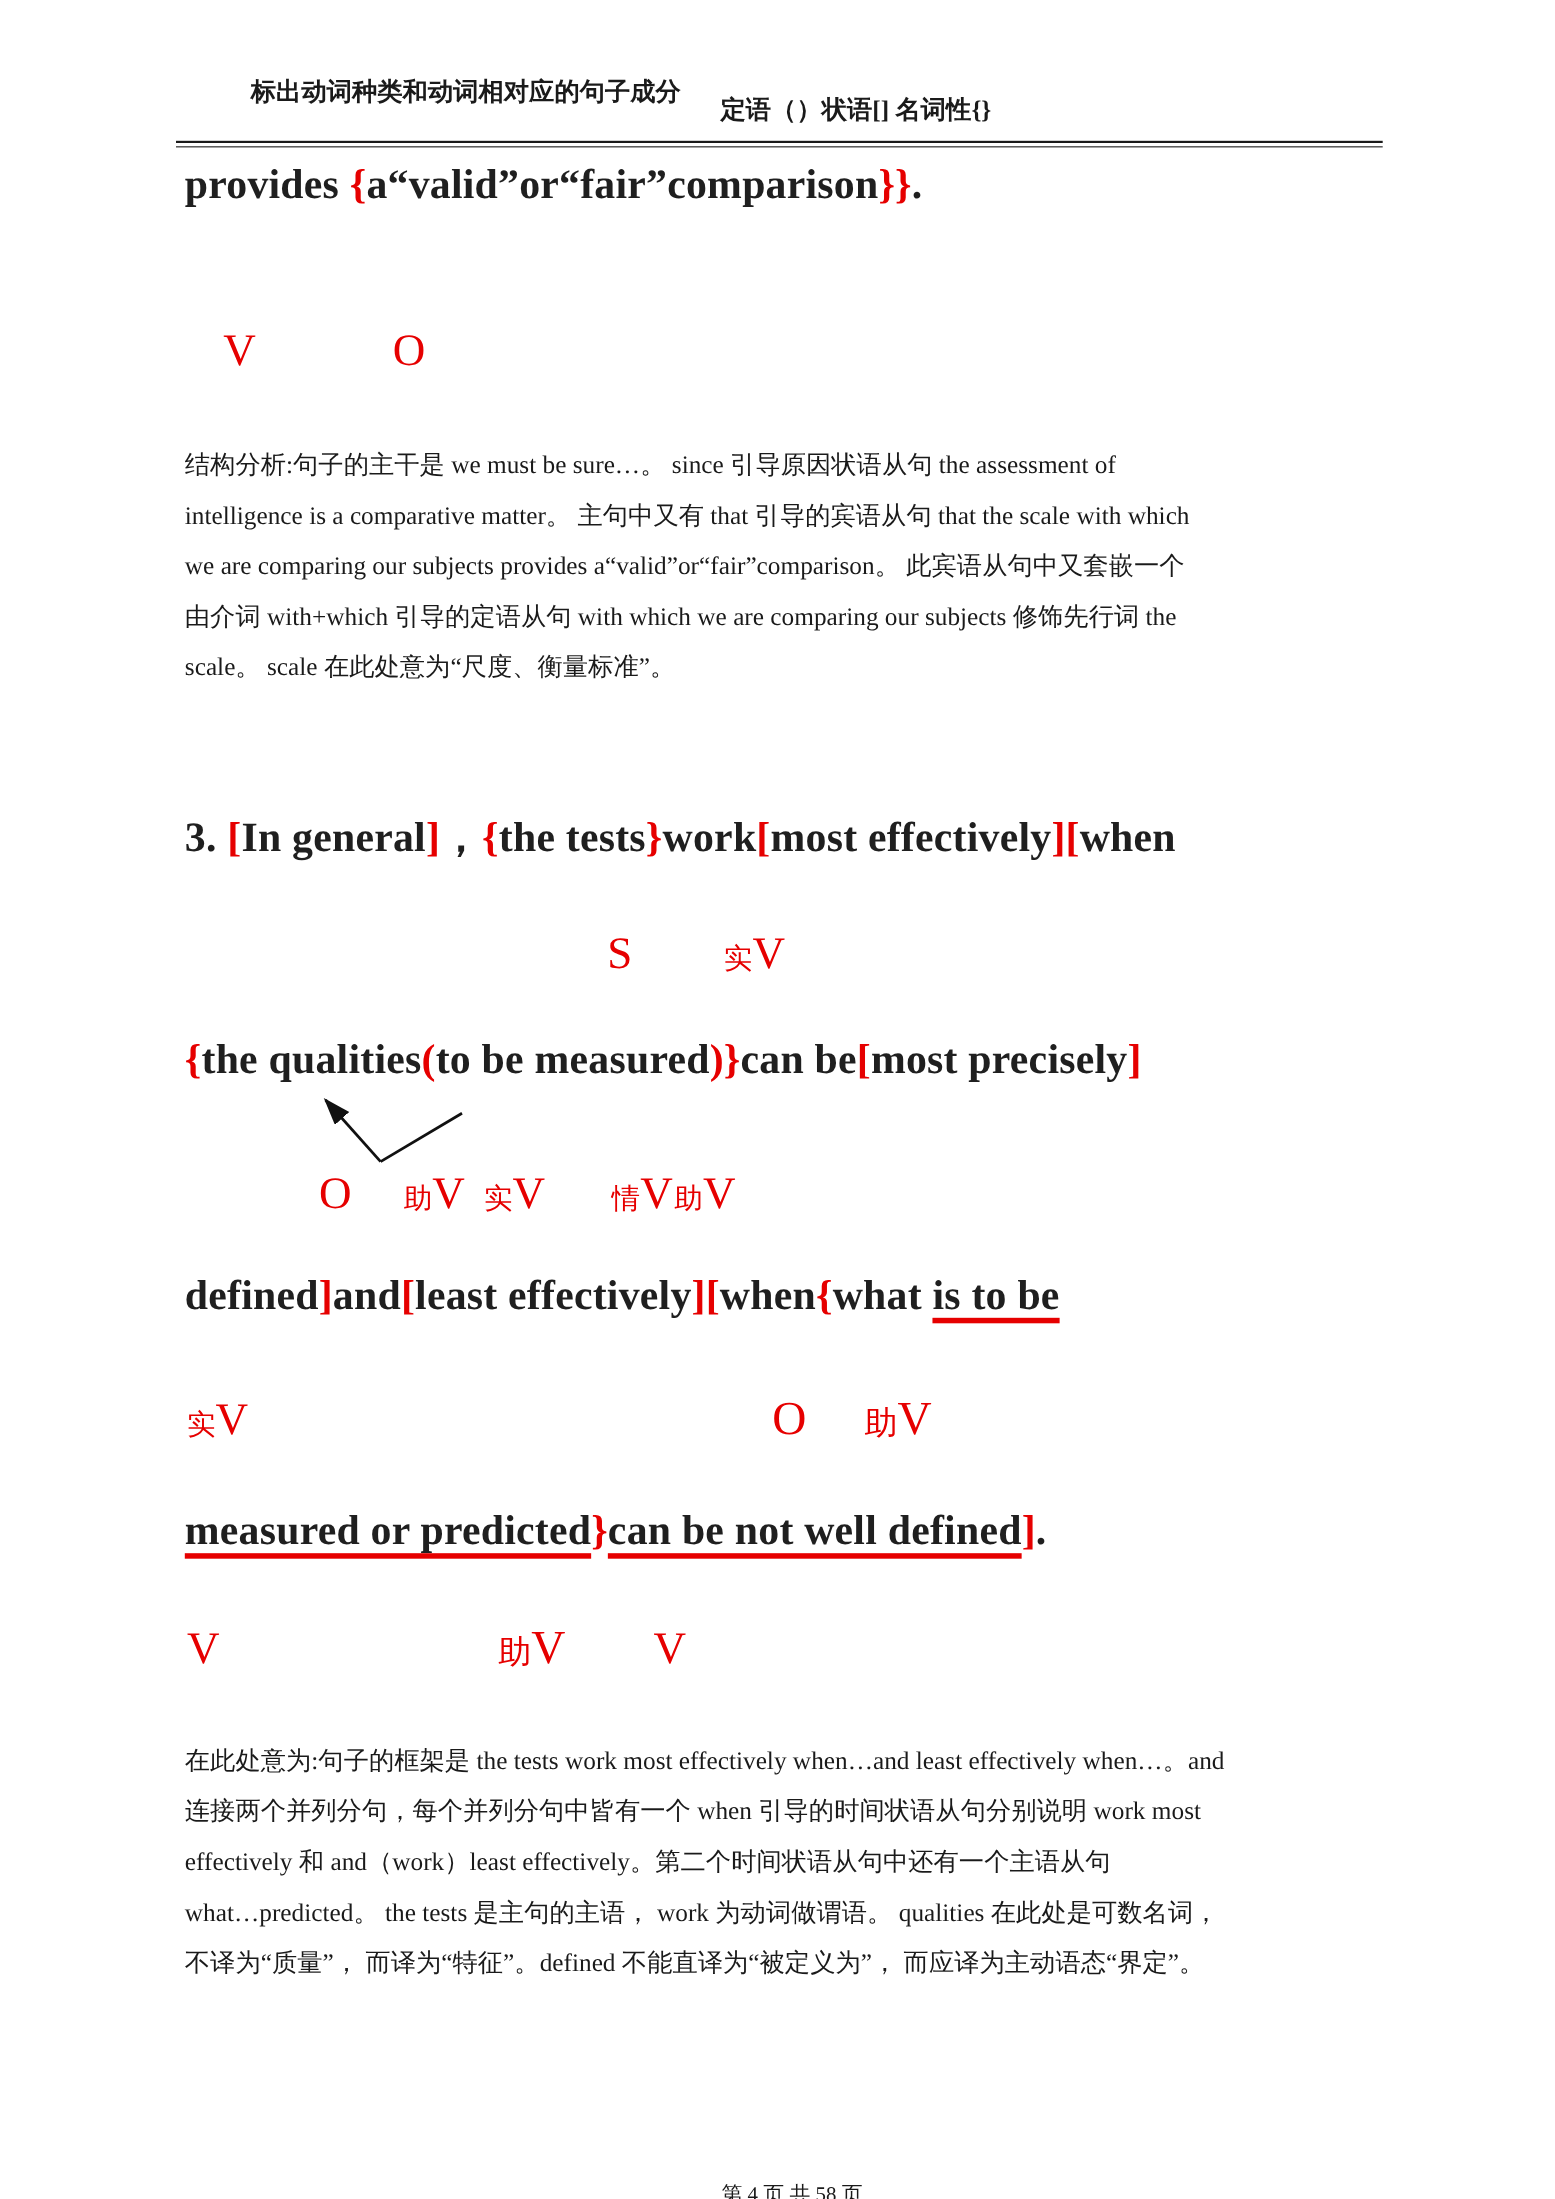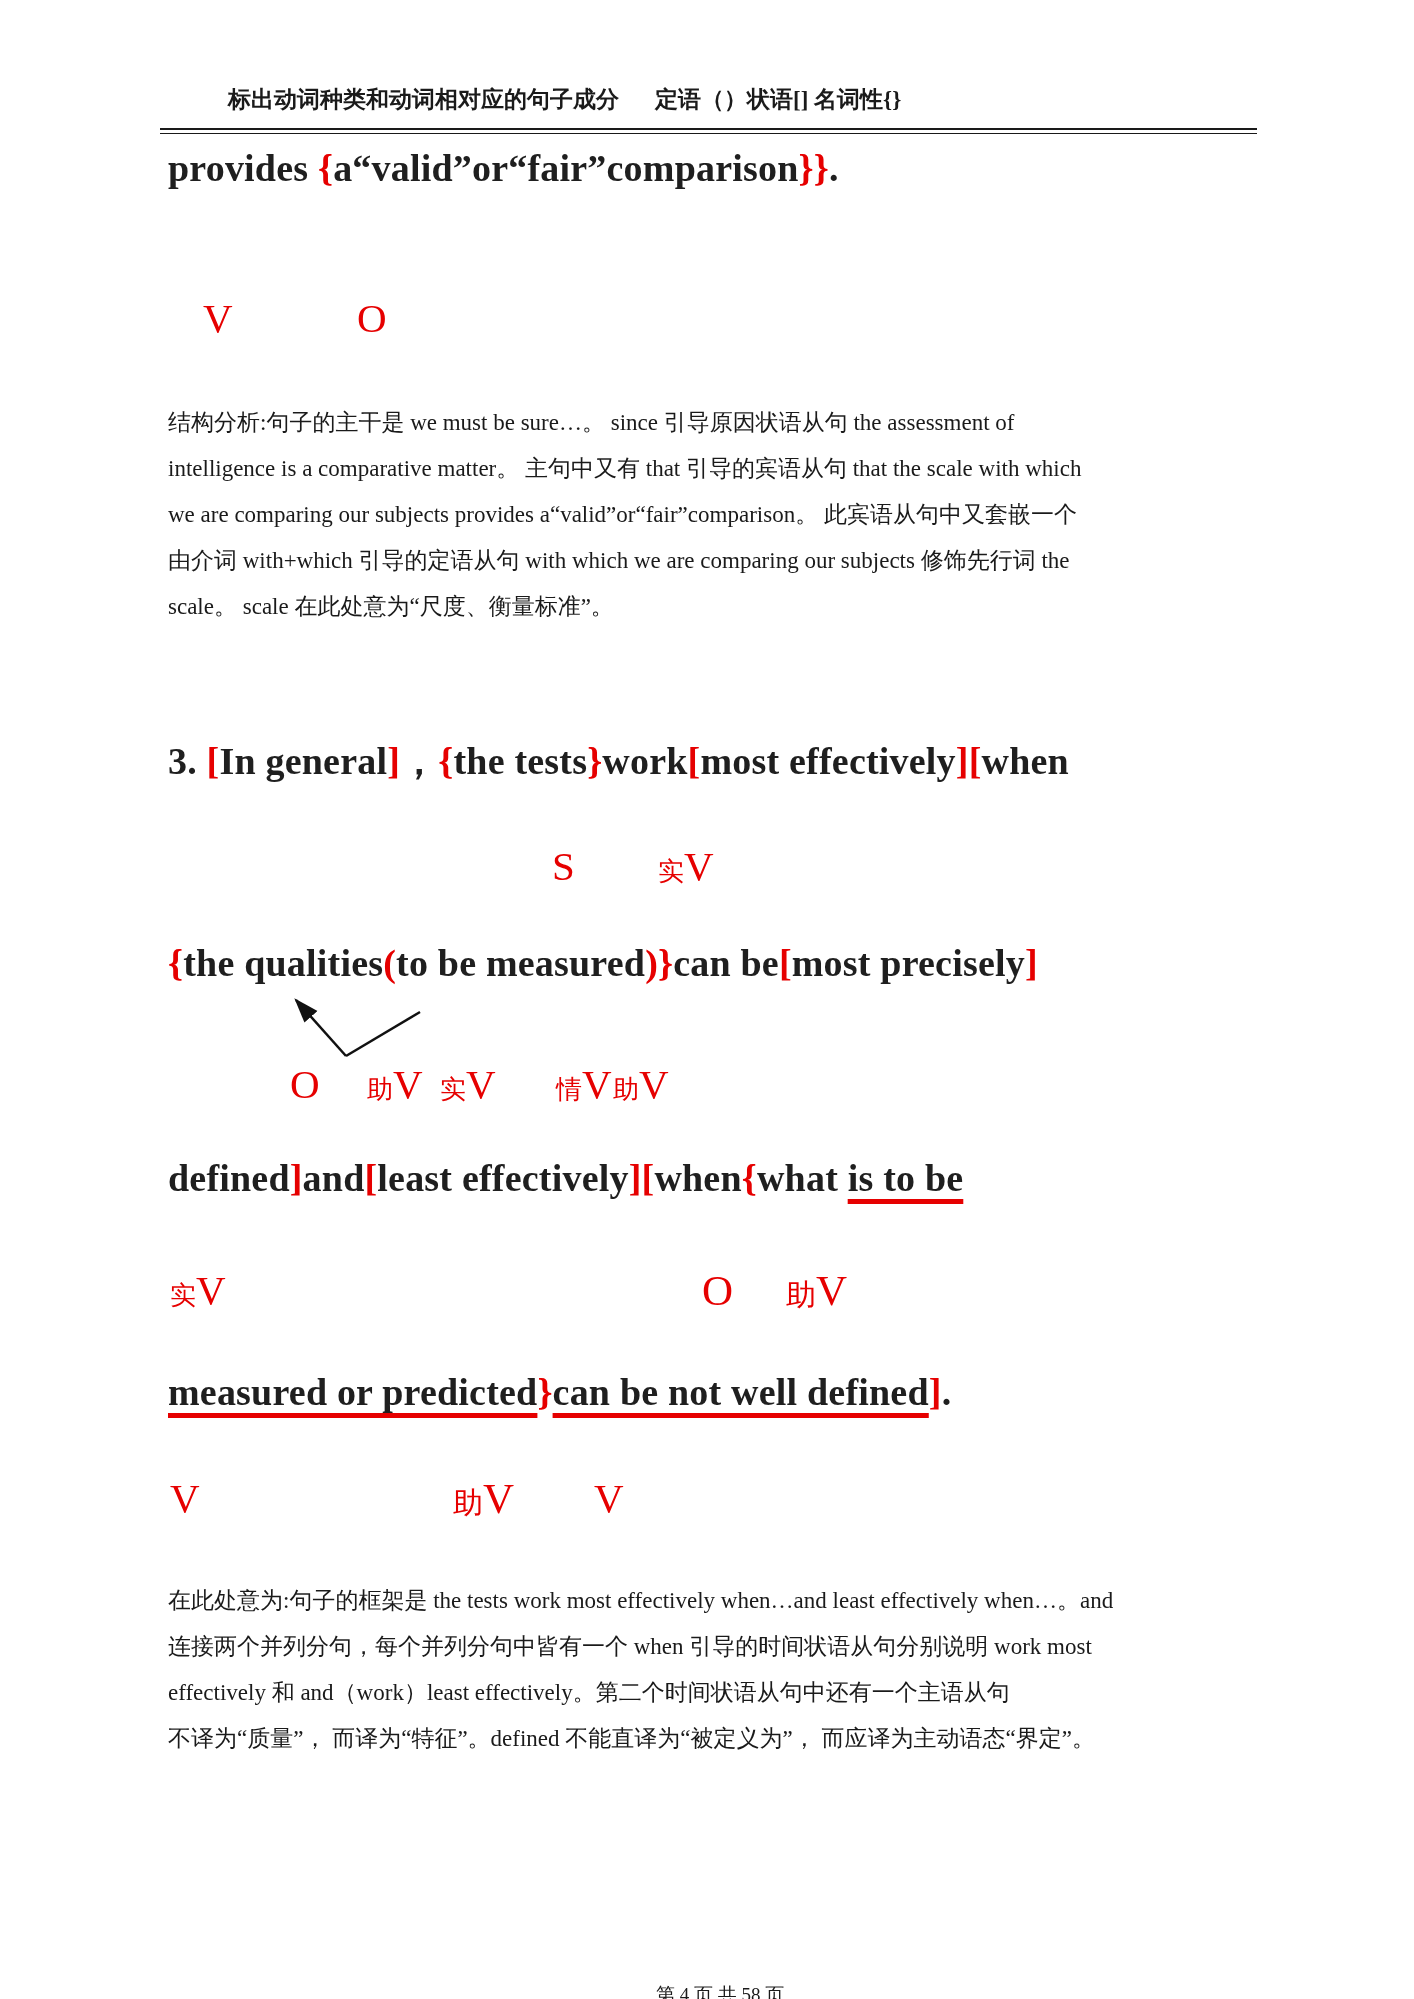--- a/index.html
+++ b/index.html
@@ -43,21 +43,21 @@
   .para .ln { white-space:nowrap; }
   .footer { width:100%; text-align:center; font-size:19px; color:#1a1a1a; }
   svg line { stroke:#111111; stroke-width:2.5; }
   svg .ahead { fill:#111111; }
 </style>
 </head>
 <body>
 
 <div class="page">
 
-  <div class="abs hdr" style="left:228px; top:84px;font-family:Liberation Mono, monospace;">标出动词种类和动词相对应的句子成分</div>
+  <div class="abs hdr" style="left:228px; top:68px;font-family:Liberation Mono, monospace;">标出动词种类和动词相对应的句子成分</div>
   <div class="abs hdr" style="left:655px; top:84px;">定语（）状语[] 名词性{}</div>
   <div class="abs rule" style="left:160px; top:128px; width:1097px;"></div>
 
   <div class="abs big" style="left:168px; top:146px;"><span class="seg-b">provides </span><span class="seg-r">{</span><span class="seg-b">a“valid”or“fair”comparison</span><span class="seg-r">}}</span><span class="seg-b">.</span></div>
 
   <div class="abs lblrow" style="left:168px; top:294px;">
     <span class="lbl" style="left:35px;"><span class="ltr">V</span></span>
     <span class="lbl" style="left:189px;"><span class="ltr">O</span></span>
   </div>
 
@@ -109,18 +109,19 @@
   <div class="abs lblrow" style="left:168px; top:1474px;">
     <span class="lbl" style="left:2px;"><span class="ltr">V</span></span>
     <span class="lbl lg" style="left:285px;"><span class="pre">助</span><span class="ltr">V</span></span>
     <span class="lbl" style="left:426px;"><span class="ltr">V</span></span>
   </div>
 
   <div class="abs para" style="left:168px; top:1578px;">
     <div class="ln">在此处意为:句子的框架是 the tests work most effectively when…and least effectively when…。and</div>
     <div class="ln">连接两个并列分句，每个并列分句中皆有一个 when 引导的时间状语从句分别说明 work most</div>
     <div class="ln">effectively 和 and（work）least effectively。第二个时间状语从句中还有一个主语从句</div>
+    <div class="ln">what…predicted。 the tests 是主句的主语， work 为动词做谓语。 qualities 在此处是可数名词，</div>
     <div class="ln">不译为“质量”， 而译为“特征”。defined 不能直译为“被定义为”， 而应译为主动语态“界定”。</div>
   </div>
 
   <div class="abs footer" style="left:0; top:1982px;padding-left:26px;">第 4 页 共 58 页</div>
 
 </div>
 
 </body></html>

